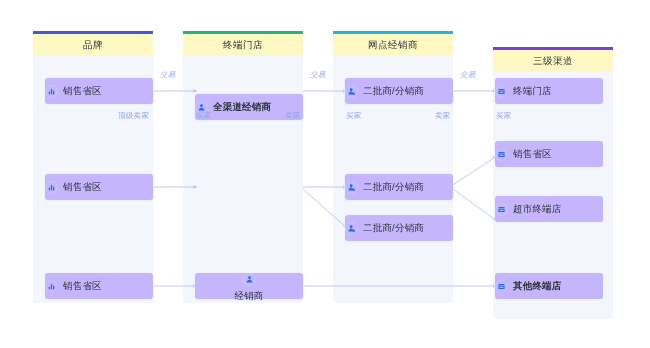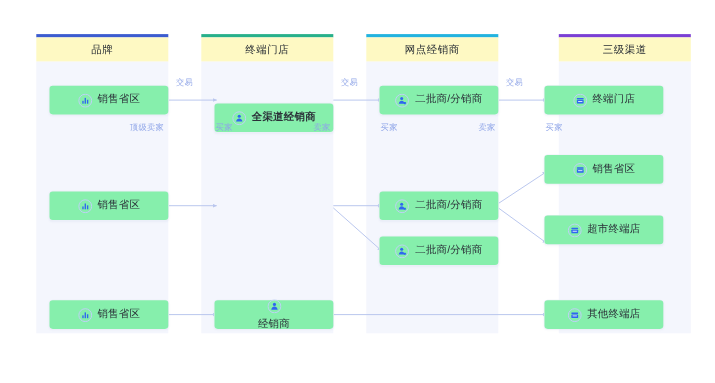--- a/index.html
+++ b/index.html
@@ -54,26 +54,26 @@
     left: 0;
     width: 120px;
     height: 247px;
     background: #f4f6fd;
   }
 
   
   .node {
     position: absolute;
     height: 26px;
-    background: #86efac;
+    background: #c4b5fd;
     border-radius: 3px;
     box-shadow: 0 0 0 0.6px #eceff7, 0 1px 2px rgba(60, 80, 160, 0.06);
     display: flex;
     align-items: center;
-    justify-content: center;
+    justify-content: flex-start;
     gap: 5px;
     font-size: 9.5px;
     color: #2b3038;
     white-space: nowrap;
     z-index: 4;
   }
   .node-icon {
     width: 13px;
     height: 13px;
     flex: 0 0 13px;
@@ -86,21 +86,21 @@
 
   
   .ann {
     position: absolute;
     font-size: 7.5px;
     color: #8fa5e8;
     white-space: nowrap;
     z-index: 5;
     letter-spacing: 0.3px;
   }
-  .ann-edge { color: #97abe9; }
+  .ann-edge { color: #97abe9; font-style: italic; }
 
   
   #connectors {
     position: absolute;
     top: 0;
     left: 0;
     width: 650px;
     height: 348px;
     z-index: 2;
     pointer-events: none;
@@ -149,21 +149,21 @@
     <div class="col-header">终端门店</div>
     <div class="col-body"></div>
   </div>
 
   <div class="column" style="left:333px;">
     <div class="col-accent" style="background:#22b3df;"></div>
     <div class="col-header">网点经销商</div>
     <div class="col-body"></div>
   </div>
 
-  <div class="column" style="left:508px;">
+  <div class="column" style="left:493px;margin-top:16px;">
     <div class="col-accent" style="background:#7b3fd4;"></div>
     <div class="col-header">三级渠道</div>
     <div class="col-body"></div>
   </div>
 
   <div class="node" style="left:45px; top:78px; width:108px;">
     <svg class="node-icon" viewBox="0 0 16 16">
       <circle cx="8" cy="8" r="7.2" fill="none" stroke="#bfd0f7" stroke-width="1.1"></circle>
       <rect x="4.7" y="8.2" width="1.5" height="3.2" fill="#2f66f0"></rect>
       <rect x="7.3" y="4.9" width="1.5" height="6.5" fill="#2f66f0"></rect>
@@ -264,21 +264,21 @@
   <div class="node" style="left:495px; top:196px; width:108px;">
     <svg class="node-icon" viewBox="0 0 16 16">
       <circle cx="8" cy="8" r="7.2" fill="none" stroke="#bfd0f7" stroke-width="1.1"></circle>
       <rect x="4.2" y="4.9" width="7.6" height="1.7" rx="0.5" fill="#2f66f0"></rect>
       <rect x="4.2" y="7.2" width="7.6" height="4.0" rx="0.7" fill="#2f66f0"></rect>
       <rect x="5.6" y="8.4" width="4.8" height="0.9" fill="#ffffff"></rect>
     </svg>
     <span class="node-label">超市终端店</span>
   </div>
 
-  <div class="node" style="left:495px; top:273px; width:108px;">
+  <div class="node" style="left:495px; top:273px; width:108px;font-weight:bold;">
     <svg class="node-icon" viewBox="0 0 16 16">
       <circle cx="8" cy="8" r="7.2" fill="none" stroke="#bfd0f7" stroke-width="1.1"></circle>
       <rect x="4.2" y="4.9" width="7.6" height="1.7" rx="0.5" fill="#2f66f0"></rect>
       <rect x="4.2" y="7.2" width="7.6" height="4.0" rx="0.7" fill="#2f66f0"></rect>
       <rect x="5.6" y="8.4" width="4.8" height="0.9" fill="#ffffff"></rect>
     </svg>
     <span class="node-label">其他终端店</span>
   </div>
 
   <div class="ann ann-edge" style="left:160px; top:70px;">交易</div>

